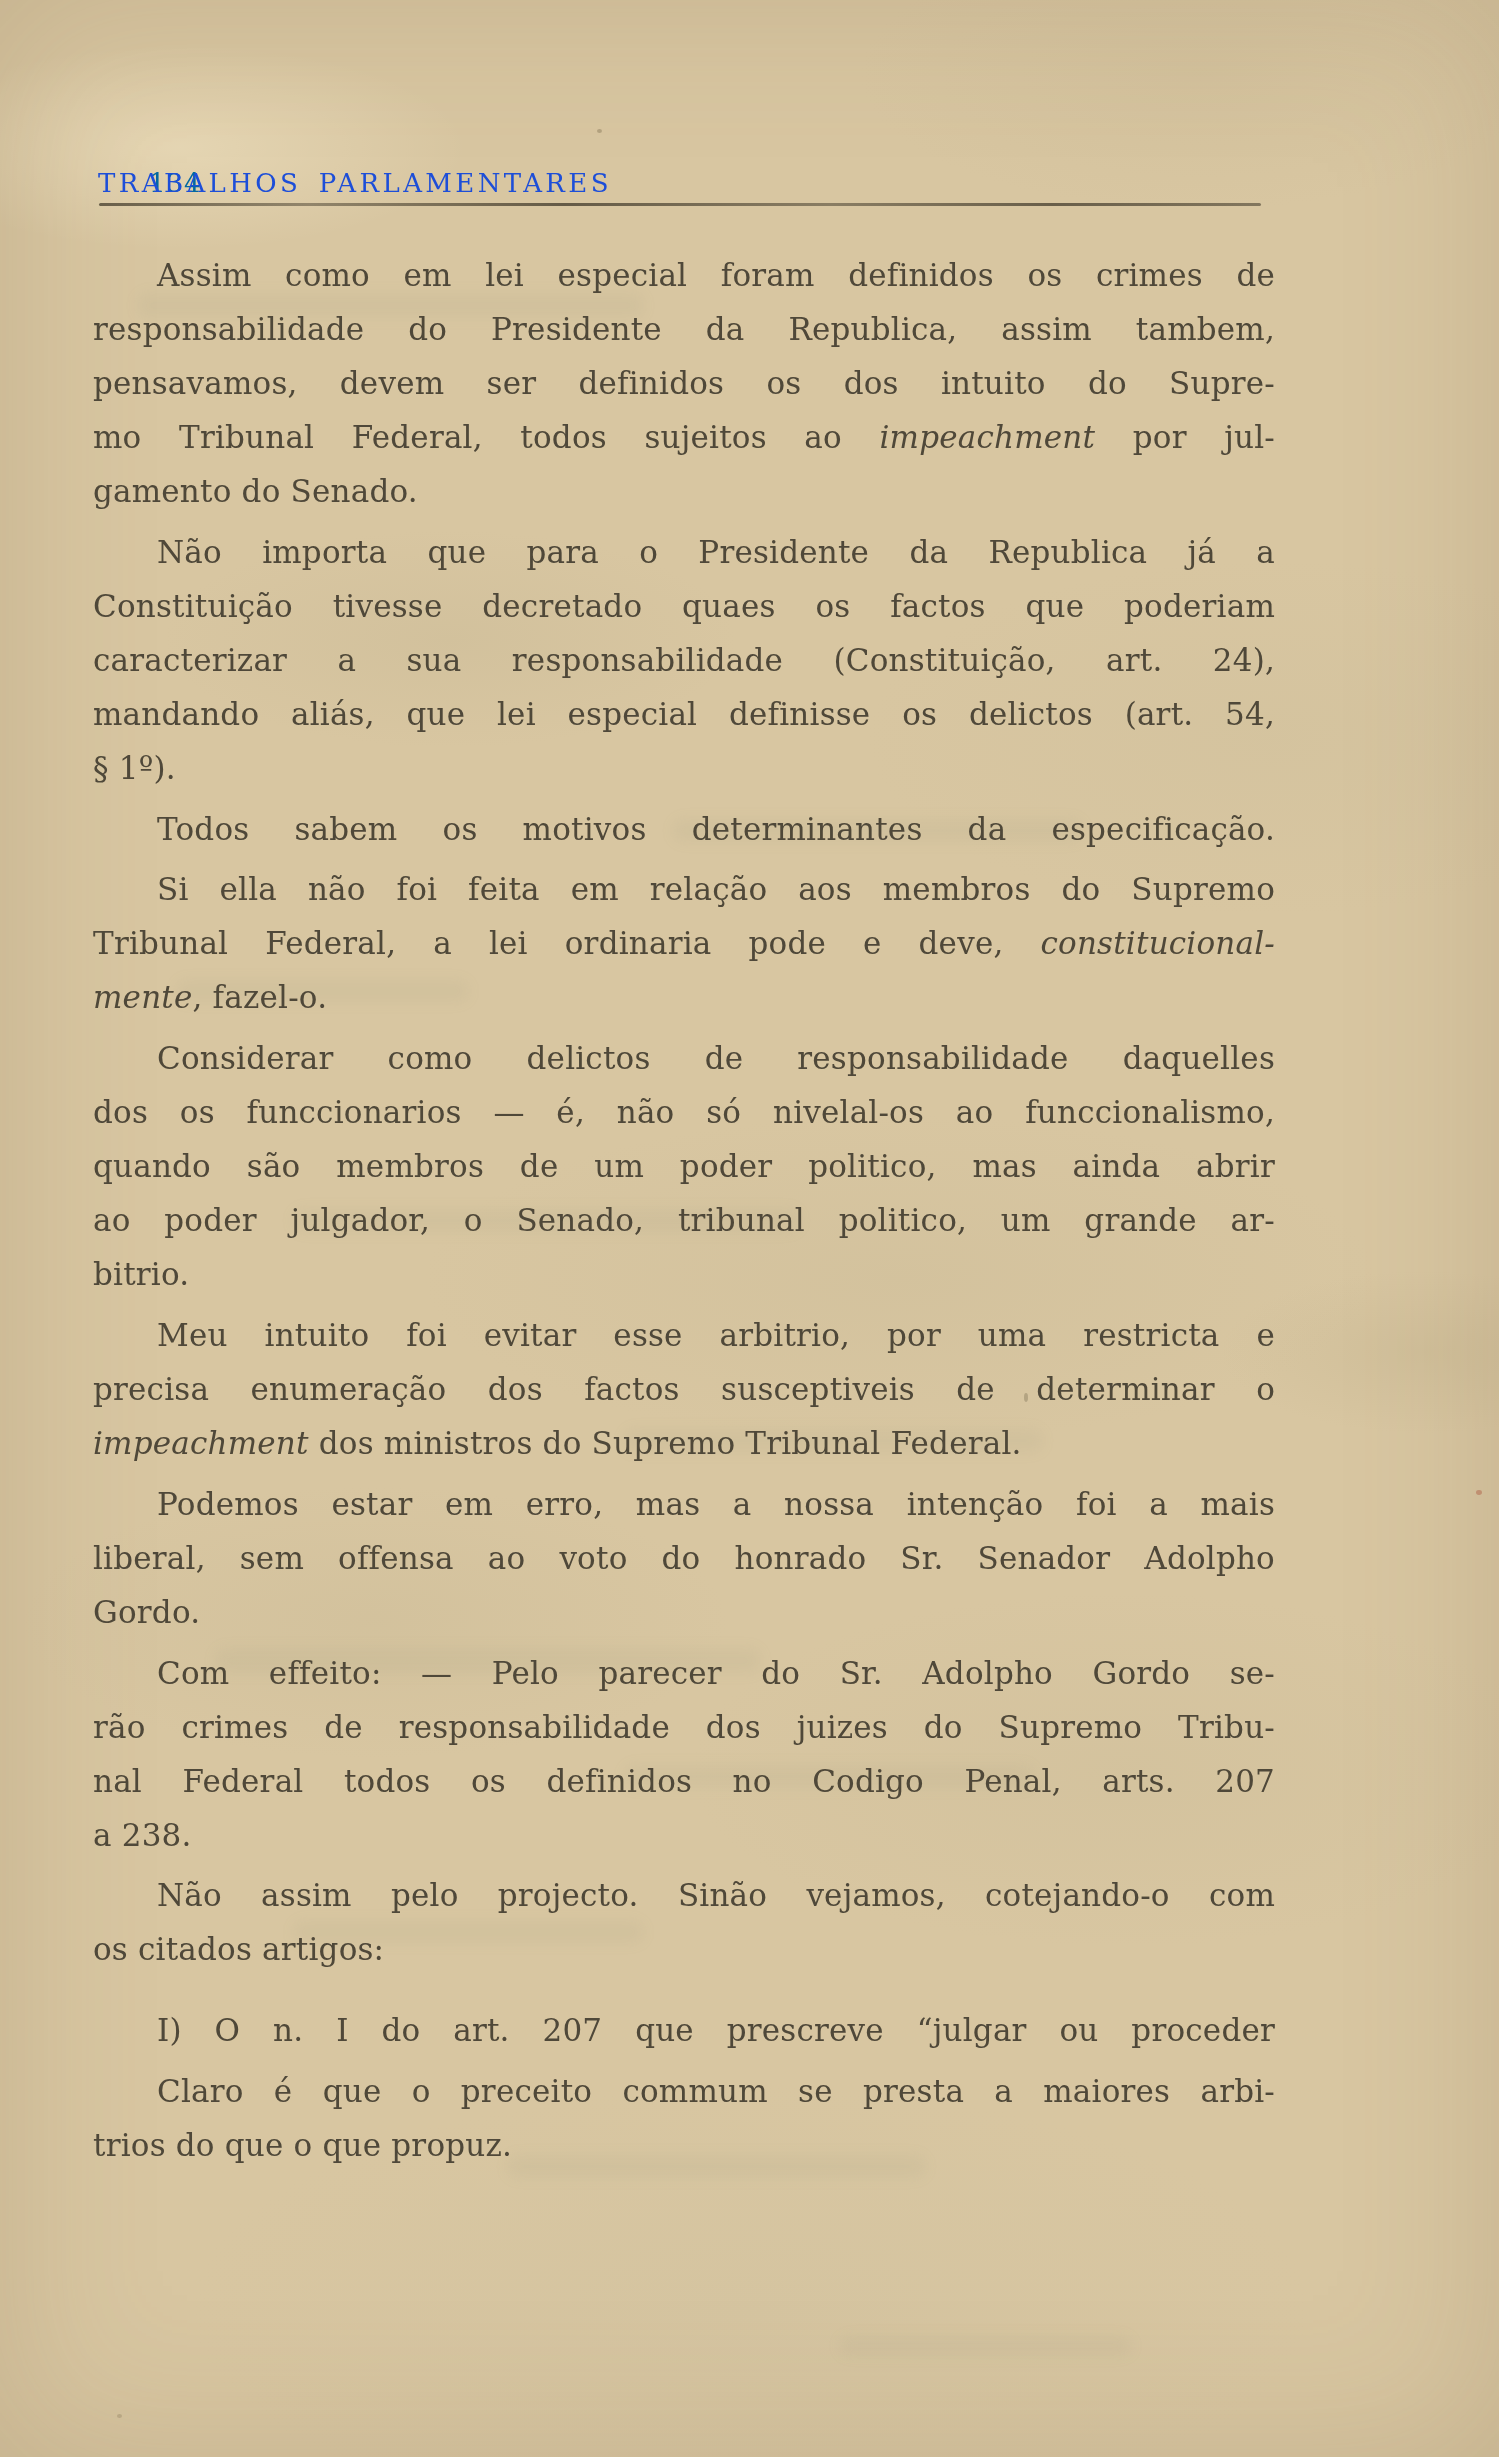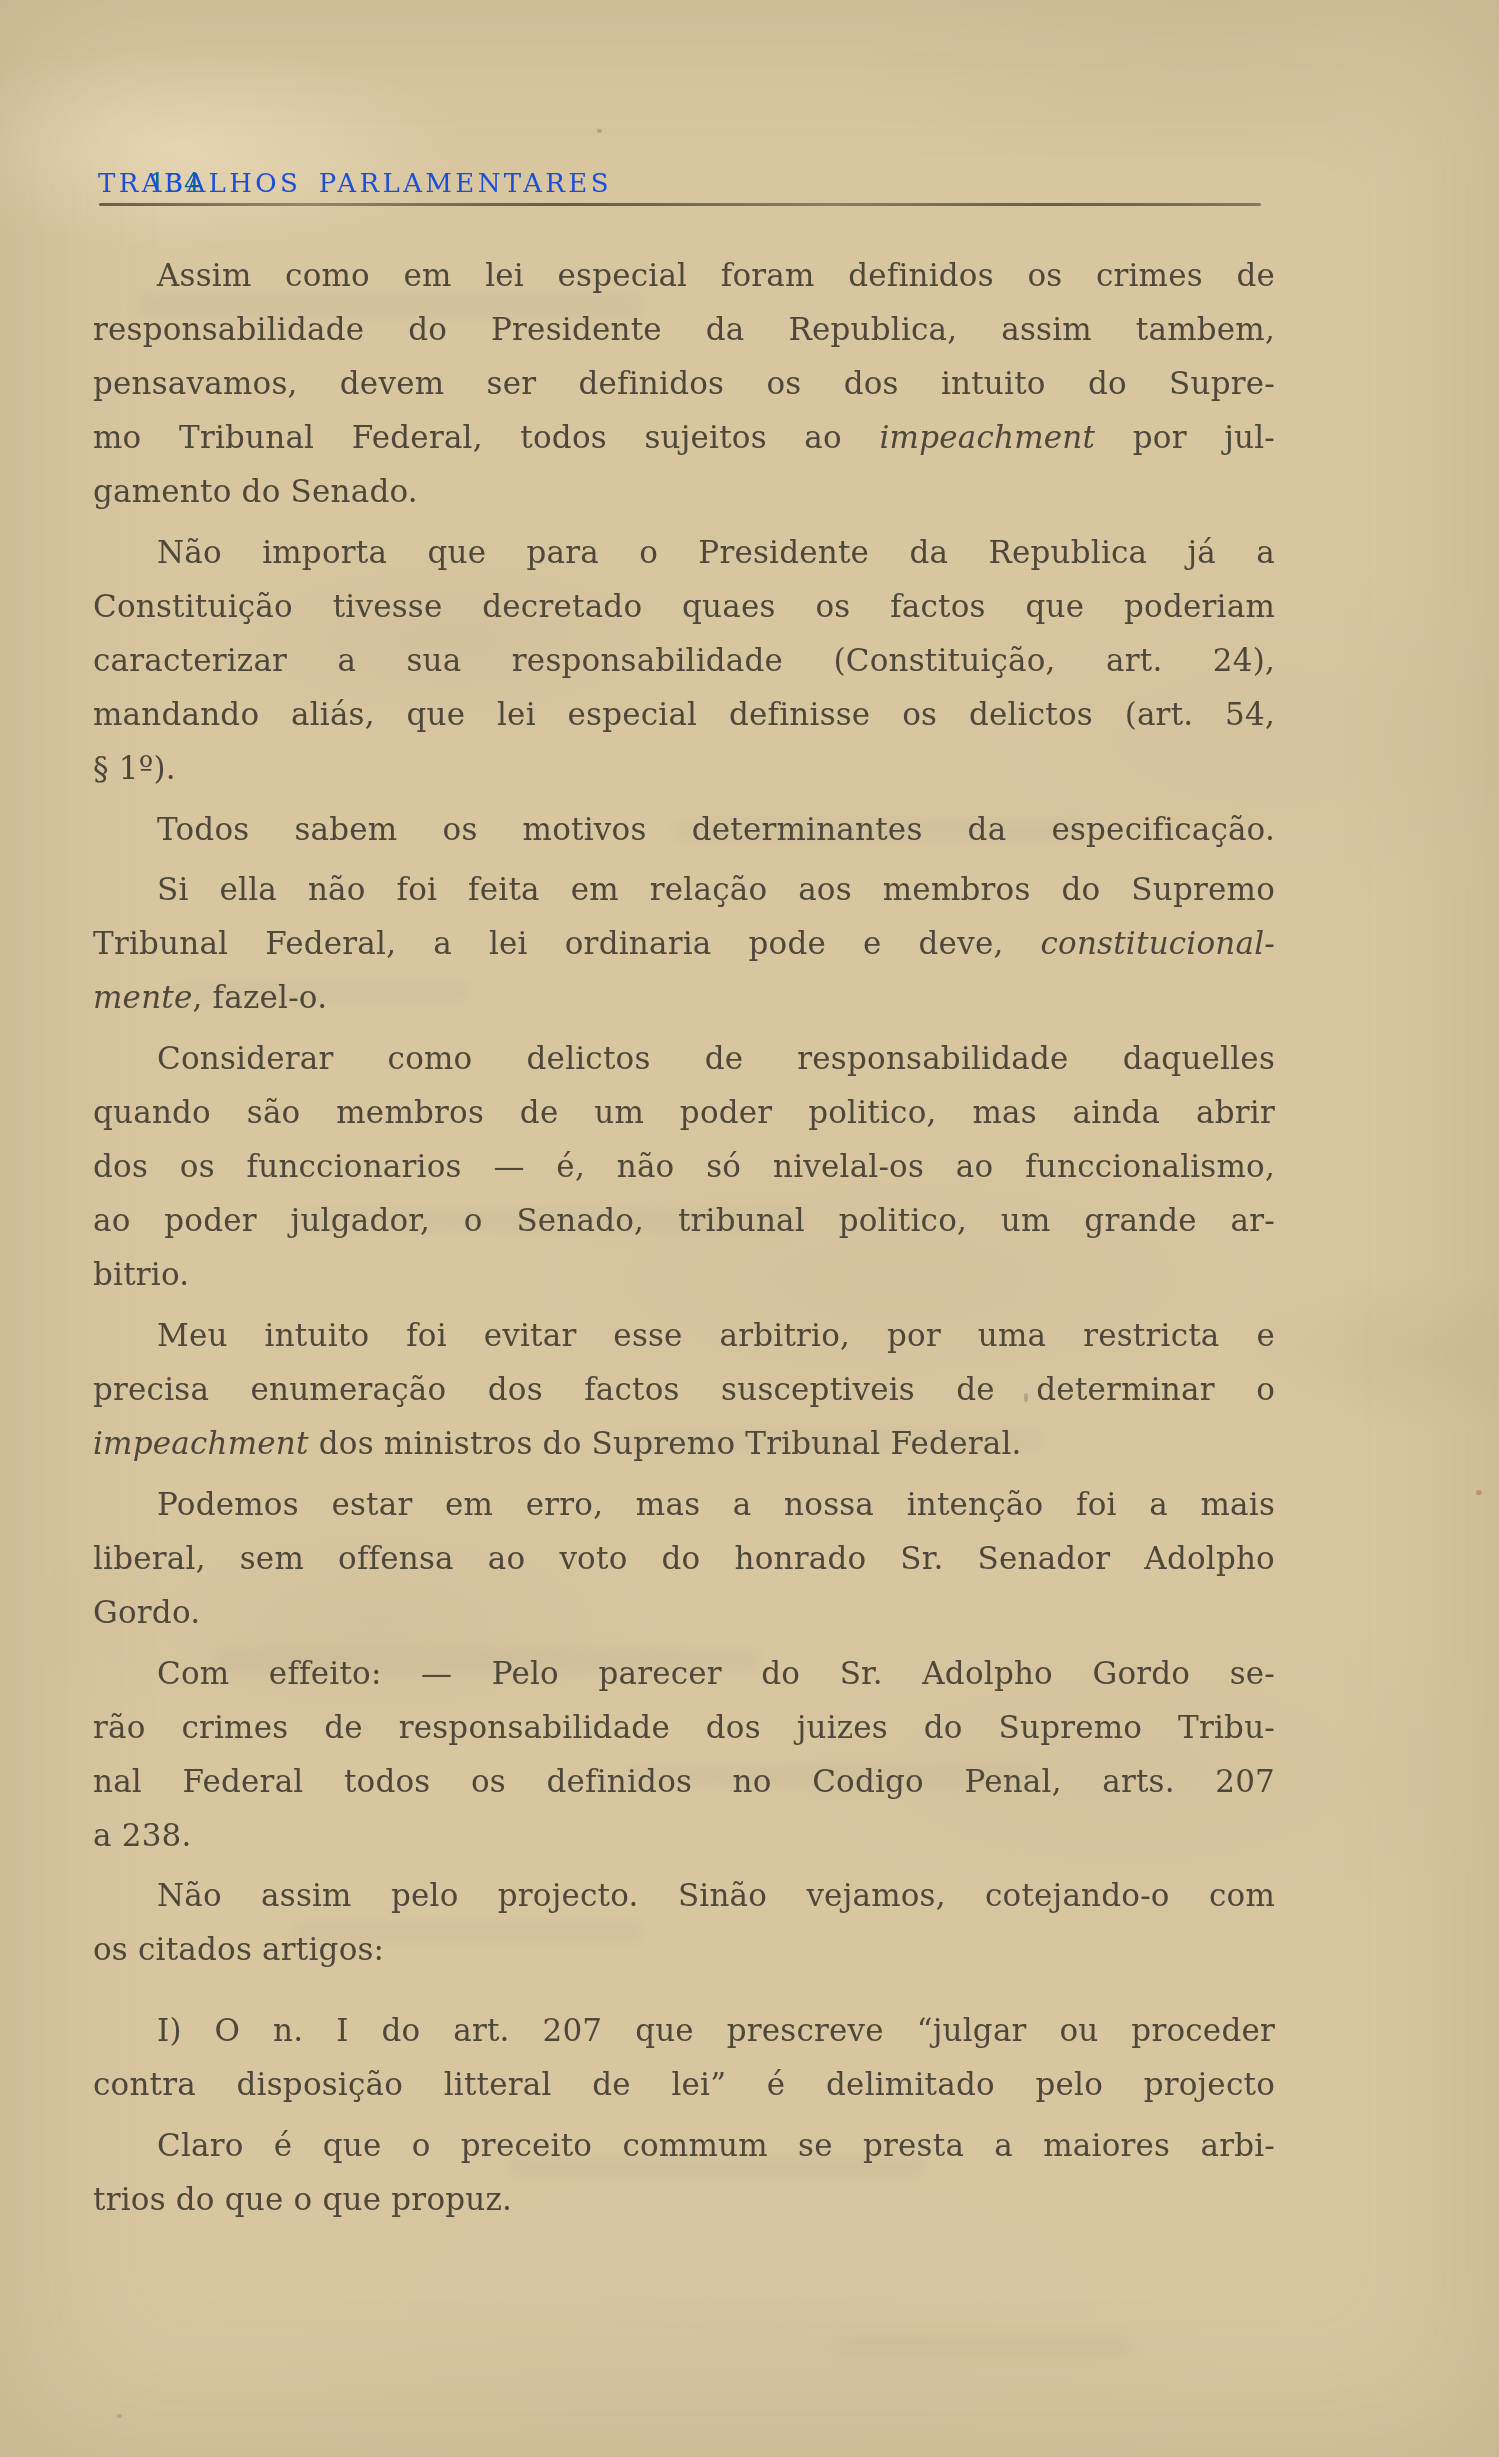--- a/index.html
+++ b/index.html
@@ -166,22 +166,22 @@
       <div class="para">
         <div class="line first"><span>Todos sabem os motivos determinantes da especificação.</span></div>
       </div>
       <div class="para">
         <div class="line first"><span>Si ella não foi feita em relação aos membros do Supremo</span></div>
         <div class="line"><span>Tribunal Federal, a lei ordinaria pode e deve, </span><i>constitucional-</i></div>
         <div class="line last"><i>mente</i><span>, fazel-o.</span></div>
       </div>
       <div class="para">
         <div class="line first"><span>Considerar como delictos de responsabilidade daquelles</span></div>
+        <div class="line"><span>dos os funccionarios — é, não só nivelal-os ao funccionalismo,</span></div>
         <div class="line"><span>quando são membros de um poder politico, mas ainda abrir</span></div>
-        <div class="line"><span>dos os funccionarios — é, não só nivelal-os ao funccionalismo,</span></div>
         <div class="line"><span>ao poder julgador, o Senado, tribunal politico, um grande ar-</span></div>
         <div class="line last"><span>bitrio.</span></div>
       </div>
       <div class="para">
         <div class="line first"><span>Meu intuito foi evitar esse arbitrio, por uma restricta e</span></div>
         <div class="line"><span>precisa enumeração dos factos susceptiveis de determinar o</span></div>
         <div class="line last"><i>impeachment</i><span> dos ministros do Supremo Tribunal Federal.</span></div>
       </div>
       <div class="para">
         <div class="line first"><span>Podemos estar em erro, mas a nossa intenção foi a mais</span></div>
@@ -193,21 +193,20 @@
         <div class="line"><span>rão crimes de responsabilidade dos juizes do Supremo Tribu-</span></div>
         <div class="line"><span>nal Federal todos os definidos no Codigo Penal, arts. 207</span></div>
         <div class="line last"><span>a 238.</span></div>
       </div>
       <div class="para">
         <div class="line first"><span>Não assim pelo projecto. Sinão vejamos, cotejando-o com</span></div>
         <div class="line last"><span>os citados artigos:</span></div>
       </div>
       <div class="para big-gap">
         <div class="line first"><span>I) O n. I do art. 207 que prescreve “julgar ou proceder</span></div>
-        <div class="line"><span>contra disposição litteral de lei” é delimitado pelo projecto</span></div>
       </div>
       <div class="para">
         <div class="line first"><span>Claro é que o preceito commum se presta a maiores arbi-</span></div>
         <div class="line last"><span>trios do que o que propuz.</span></div>
       </div>
     </div>
 
 </div>
 
 

